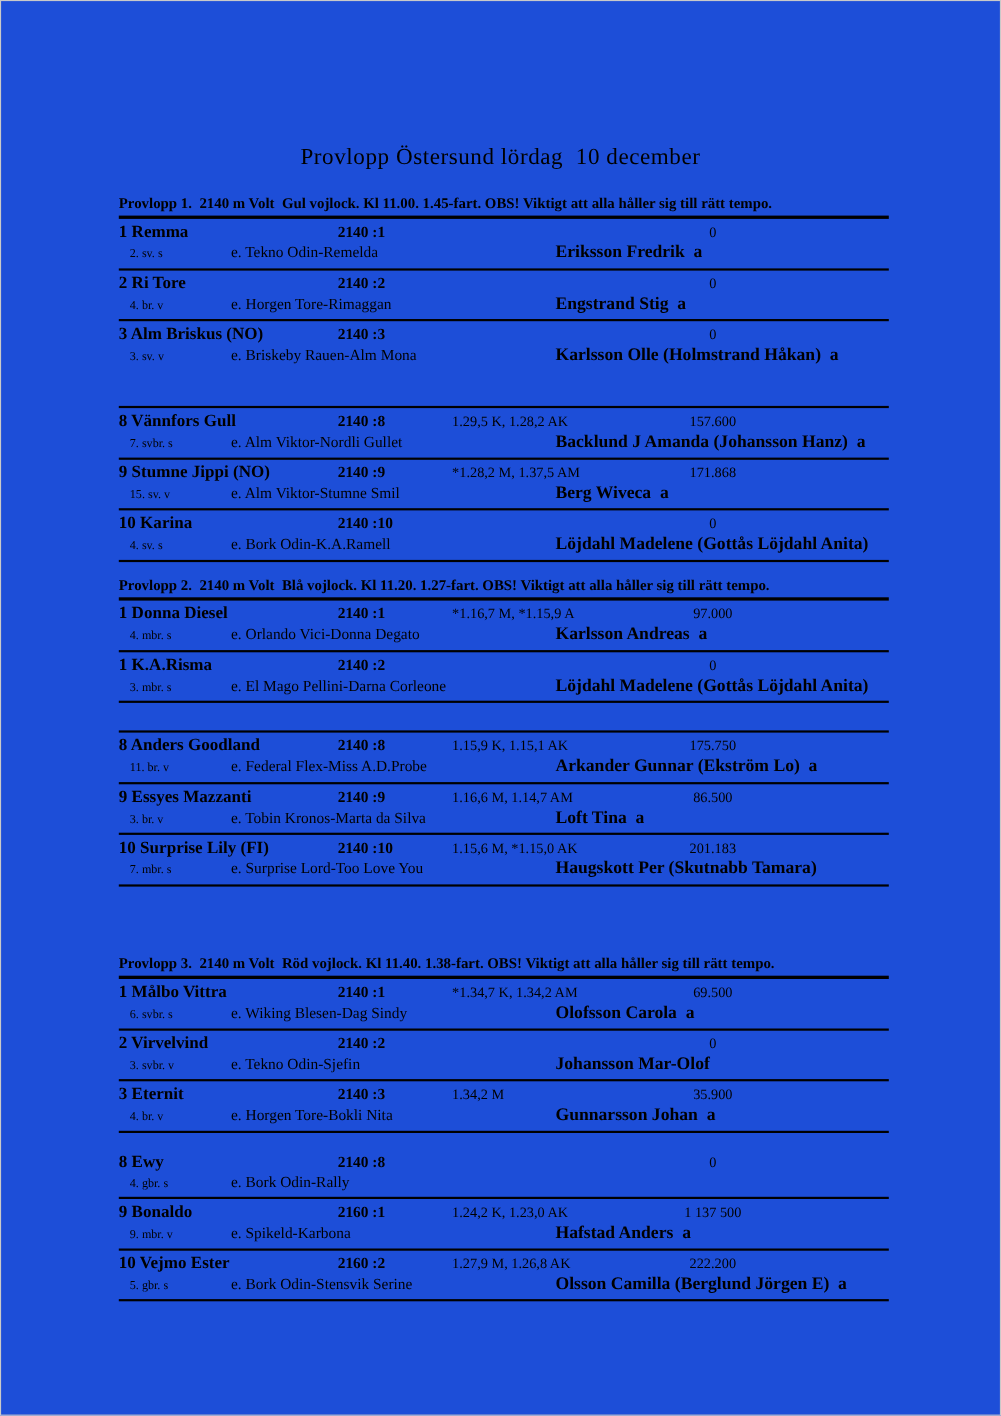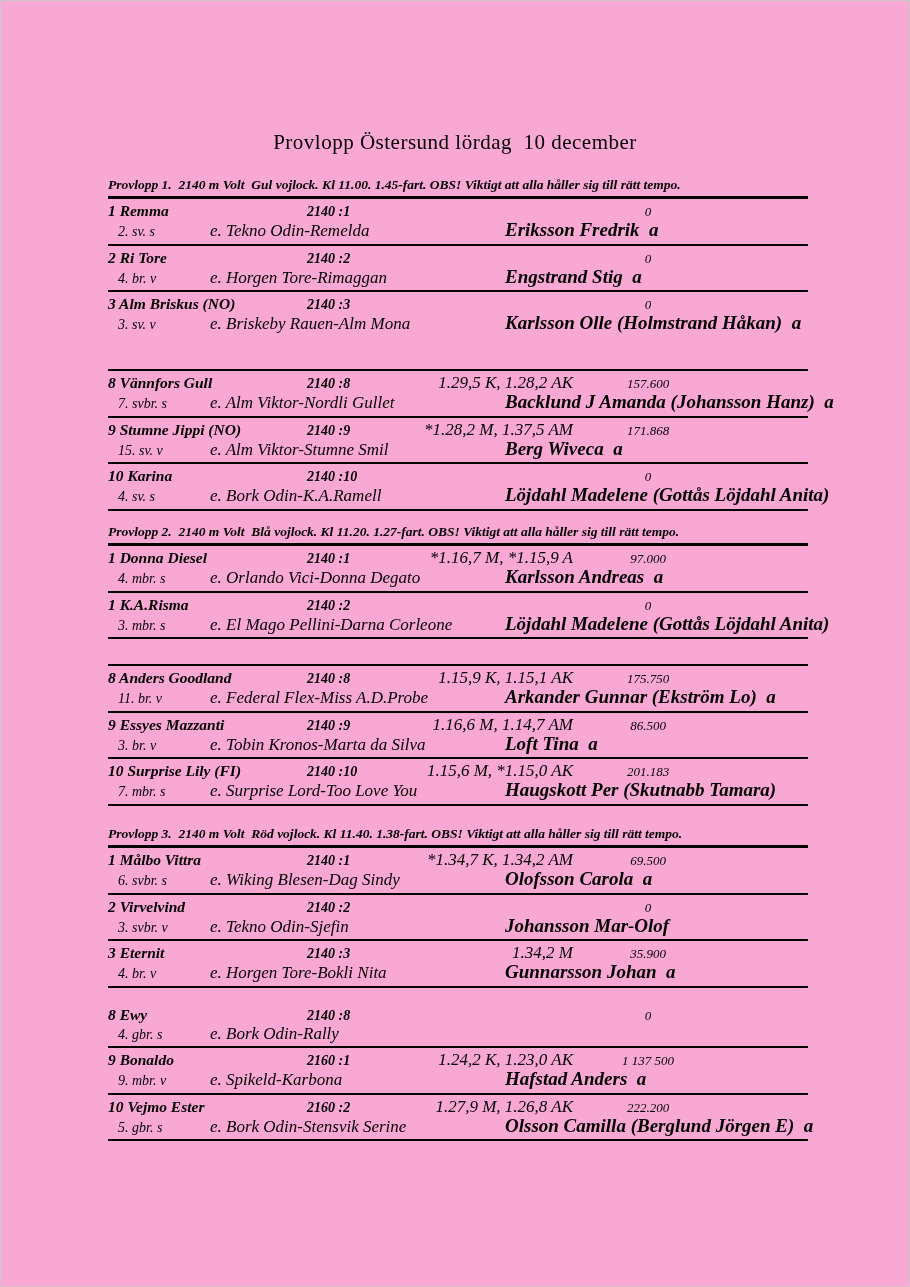--- a/index.html
+++ b/index.html
@@ -1,39 +1,39 @@
 <!DOCTYPE html>
 <html lang="sv"><head>
 <meta charset="utf-8">
 <style>
   html,body{margin:0;padding:0;background:#e8e8e8;}
   .page{
     position:relative;
     width:910px;height:1287px;
     margin:0 auto;
-    background:#f9a8d4;
+    background:#1d4ed8;
     box-sizing:border-box;
     border:1px solid #c9c9c9;
     font-family:"Liberation Serif","DejaVu Serif",serif;
     color:#000;
     overflow:hidden;
   }
   .doc-title{
     position:absolute;top:129px;left:0;width:100%;
     text-align:center;
     font-size:21px;
     letter-spacing:0.5px;
     white-space:pre;
   }
   .race-section{
-    position:absolute;left:107px;width:700px;font-style:italic;
+    position:absolute;left:107px;width:700px;
   }
   .race-pos-0{top:176px}
   .race-pos-1{top:523px}
-  .race-pos-2{top:825px}
+  .race-pos-2{top:867px}
   .race-header{
     font-size:13.5px;
     font-weight:bold;
     line-height:16px;
     padding-bottom:3px;
     border-bottom:3px solid #000;
     white-space:pre;
   }
   .row-block{
     border-bottom:2.5px solid #000;
@@ -47,25 +47,25 @@
     line-height:19px;
   }
   .line2{
     display:grid;
     grid-template-columns:10px 92px 295px 1fr;
     align-items:baseline;
     line-height:17px;
   }
   .f-name{font-size:15.5px;font-weight:bold;white-space:pre;}
   .f-dist{font-size:14px;font-weight:bold;white-space:pre;padding-left:4px;}
-  .f-records{font-size:17px;white-space:pre;text-align:right;}
+  .f-records{font-size:13px;white-space:pre;}
   .f-earnings{font-size:13px;text-align:center;white-space:pre;}
-  .f-info{font-size:14px;white-space:pre;}
-  .f-sire{font-size:17px;white-space:pre;}
-  .f-driver{font-size:19px;font-weight:bold;white-space:pre;}
+  .f-info{font-size:11px;white-space:pre;}
+  .f-sire{font-size:14px;white-space:pre;}
+  .f-driver{font-size:16px;font-weight:bold;white-space:pre;}
   .omitted-gap{width:100%;}
   .omitted-gap.with-rule{border-bottom:2.5px solid #000;}
 </style>
 </head>
 <body>
 
 <div class="page">
   <div class="doc-title">Provlopp Östersund lördag  10 december</div>
 
   <div class="race-section race-pos-0">

